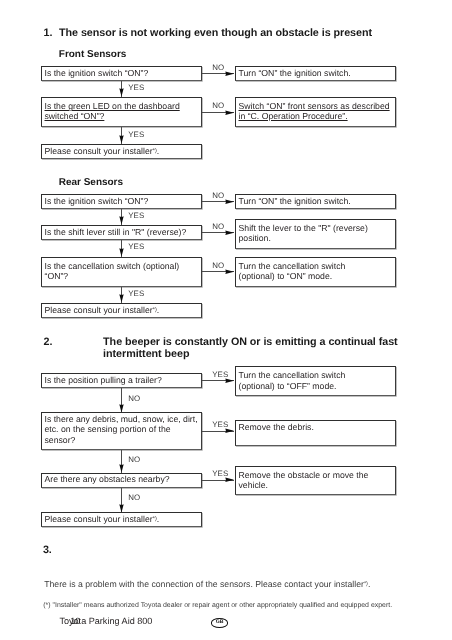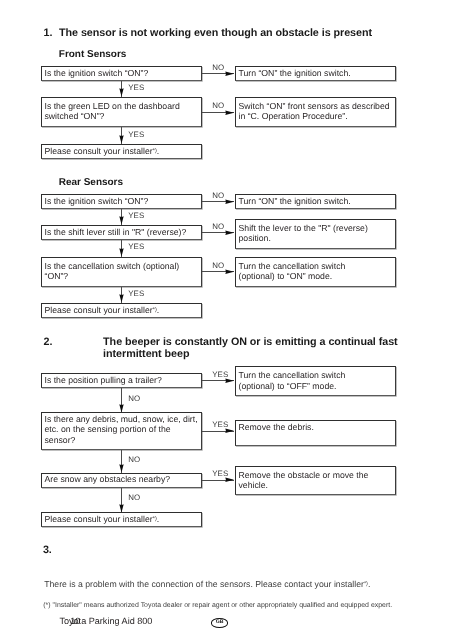--- a/index.html
+++ b/index.html
@@ -52,31 +52,31 @@
     <span>Turn “ON” the ignition switch.</span>
   </div>
   <div class="vline" style="left:121.2px;top:81.0px;width:0.9px;height:16.0px;"></div>
   <div class="arrow-d" style="left:119.15px;top:88.4px;">
       <svg viewBox="0 0 100 180" width="5.0" height="8.6" xmlns="http://www.w3.org/2000/svg">
         <path d="M50 180 L4 6 Q50 30 96 6 Z" fill="#0d0d0d"></path>
       </svg>
     </div>
   <div class="lbl" style="left:128.2px;top:84.3px;">YES</div>
 
-  <div class="box ml" style="left:40.5px;top:97px;width:161.5px;height:30.4px;">
+  <div class="box ml" style="left:40.5px;top:97px;width:161.5px;height:30.4px;text-decoration:underline;">
     <span>Is the green LED on the dashboard switched “ON”?</span>
   </div>
   <div class="hline" style="left:201.8px;top:111.75px;width:32.5px;"></div>
   <div class="arrow-r" style="left:225.3px;top:109.5px;">
       <svg viewBox="0 0 180 100" width="9" height="5.4" xmlns="http://www.w3.org/2000/svg">
         <path d="M180 50 L6 4 Q30 50 6 96 Z" fill="#0d0d0d"></path>
       </svg>
     </div>
   <div class="lbl" style="left:212.2px;top:102.4px;">NO</div>
-  <div class="box ml" style="left:234.5px;top:97px;width:161.5px;height:30.4px;">
+  <div class="box ml" style="left:234.5px;top:97px;width:161.5px;height:30.4px;text-decoration:underline;">
     <span>Switch “ON” front sensors as described in “C. Operation Procedure”.</span>
   </div>
   <div class="vline" style="left:121.2px;top:127.4px;width:0.9px;height:16.6px;"></div>
   <div class="arrow-d" style="left:119.15px;top:135.4px;">
       <svg viewBox="0 0 100 180" width="5.0" height="8.6" xmlns="http://www.w3.org/2000/svg">
         <path d="M50 180 L4 6 Q50 30 96 6 Z" fill="#0d0d0d"></path>
       </svg>
     </div>
   <div class="lbl" style="left:128.2px;top:130.8px;">YES</div>
 
@@ -192,21 +192,21 @@
   </div>
   <div class="vline" style="left:121.2px;top:449.9px;width:0.9px;height:22.7px;"></div>
   <div class="arrow-d" style="left:119.15px;top:464.0px;">
       <svg viewBox="0 0 100 180" width="5.0" height="8.6" xmlns="http://www.w3.org/2000/svg">
         <path d="M50 180 L4 6 Q50 30 96 6 Z" fill="#0d0d0d"></path>
       </svg>
     </div>
   <div class="lbl" style="left:128.2px;top:455.8px;">NO</div>
 
   <div class="box" style="left:40.5px;top:472.6px;width:161.5px;height:15px;">
-    <span>Are snow any obstacles nearby?</span>
+    <span>Are there any obstacles nearby?</span>
   </div>
   <div class="hline" style="left:201.8px;top:479.65px;width:32.5px;"></div>
   <div class="arrow-r" style="left:225.3px;top:477.4px;">
       <svg viewBox="0 0 180 100" width="9" height="5.4" xmlns="http://www.w3.org/2000/svg">
         <path d="M180 50 L6 4 Q30 50 6 96 Z" fill="#0d0d0d"></path>
       </svg>
     </div>
   <div class="lbl" style="left:212.2px;top:470.3px;">YES</div>
   <div class="box ml" style="left:234.5px;top:465.5px;width:161.5px;height:29.8px;">
     <span>Remove the obstacle or move the vehicle.</span>

